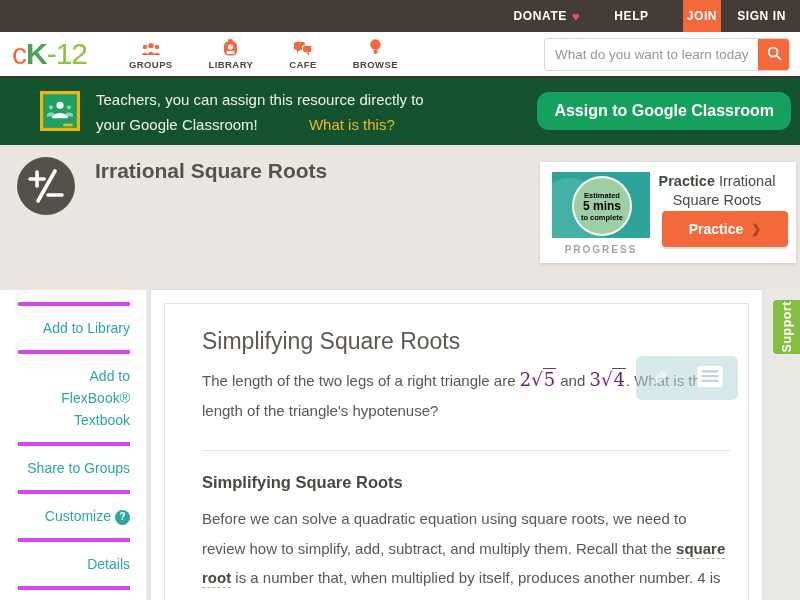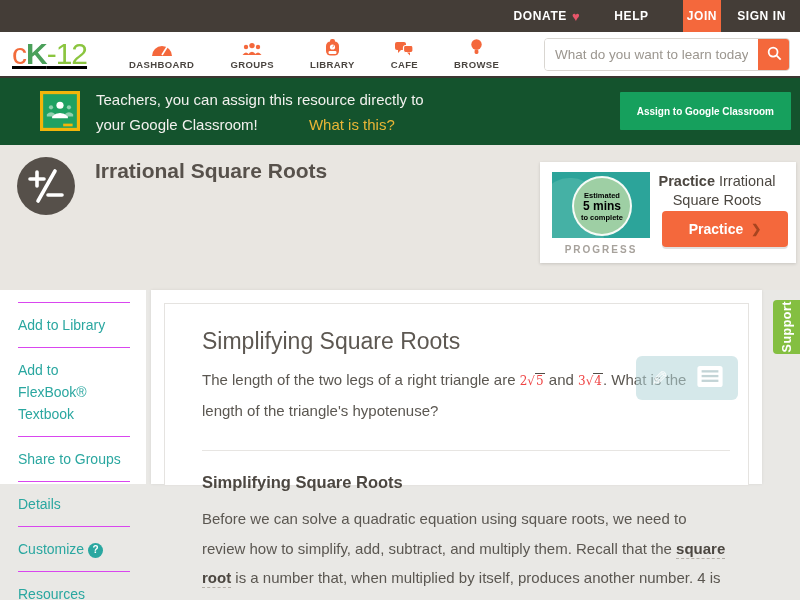--- a/index.html
+++ b/index.html
@@ -1,33 +1,33 @@
 <!DOCTYPE html>
 <html><head>
 <meta charset="utf-8">
 <style>
   html,body{margin:0;padding:0;}
   body{width:800px;height:600px;overflow:hidden;background:#e9e8e5;
        font-family:"Liberation Sans",sans-serif;position:relative;}
-  .page{position:absolute;inset:0;width:800px;height:484px;}
+  .page{position:absolute;inset:0;width:800px;height:600px;}
 
   
   .topbar{position:absolute;top:0;left:0;right:0;height:32px;background:#443d37;
           display:flex;align-items:center;justify-content:flex-end;}
   .topbar .tb-item{font-size:12px;font-weight:bold;letter-spacing:.6px;color:#fff;cursor:pointer;}
   .tb-donate{margin-right:34px;display:flex;align-items:center;gap:5px;}
   .tb-heart{color:#e8566a;font-size:13px;}
   .tb-help{color:#8d8680;margin-right:34px;}
   .tb-join{background:#f4683c;height:32px;display:flex;align-items:center;padding:0 4px;}
   .tb-signin{margin:0 14px 0 16px;}
 
   
   .nav{position:absolute;top:32px;left:0;right:0;height:46px;background:#fff;
        display:flex;align-items:center;border-bottom:2px solid #3c3631;box-sizing:border-box;}
-  .logo{margin-left:12px;font-size:30px;line-height:30px;font-weight:400;cursor:pointer;letter-spacing:-1px;text-decoration:underline;}
+  .logo{margin-left:12px;font-size:30px;line-height:30px;font-weight:400;cursor:pointer;letter-spacing:-1px;}
   .logo .lc{color:#f26b3a;}
   .logo .lk{color:#4ba05a;font-weight:bold;}
   .logo .ln{color:#8bc53f;}
   .nav-items{display:flex;margin-left:42px;gap:36px;}
   .nav-item{display:flex;flex-direction:column;align-items:center;cursor:pointer;}
   .nav-item .ni-icon{height:17px;display:flex;align-items:flex-end;}
   .nav-item .ni-label{font-size:9.5px;font-weight:bold;color:#4a4540;letter-spacing:.4px;margin-top:3px;}
   .search{position:absolute;right:10px;top:6px;width:246px;height:33px;border:1px solid #d9d6d1;
           border-radius:4px;display:flex;overflow:hidden;background:#fff;box-sizing:border-box;}
   .search input{flex:1;border:none;outline:none;padding:0 10px;font-size:13.5px;color:#555;
@@ -35,21 +35,21 @@
   .search input::placeholder{color:#9b968f;}
   .search-btn{width:31px;background:#f4683c;border:none;display:flex;align-items:center;
               justify-content:center;cursor:pointer;}
 
   
   .banner{position:absolute;top:78px;left:0;right:0;height:67px;background:#14532d;}
   .gc-icon{position:absolute;left:40px;top:13px;width:40px;height:40px;cursor:pointer;}
   .banner-text{position:absolute;left:96px;top:9px;font-size:15px;color:#f2f1ee;line-height:25px;}
   .banner-link{color:#e9b636;text-decoration:none;cursor:pointer;margin-left:47px;}
   .assign-btn{position:absolute;right:9px;top:14px;height:38px;background:#16a05d;border:none;
-              border-radius:1px;color:#fff;font-weight:bold;font-size:10px;padding:0 17px;
+              border-radius:12px;color:#fff;font-weight:bold;font-size:16px;padding:0 17px;
               cursor:pointer;font-family:"Liberation Sans",sans-serif;}
 
   
   .band{position:absolute;top:145px;left:0;right:0;height:145px;background:#e9e6e1;}
   .concept-circle{position:absolute;left:17px;top:12px;}
   .concept-title{position:absolute;left:95px;top:14px;font-size:21px;font-weight:bold;color:#57514b;}
   .concept-sub{position:absolute;left:95px;top:44px;font-size:12px;color:#5c5751;}
 
   
   .practice-card{position:absolute;left:540px;top:17px;width:256px;height:101px;background:#fff;
@@ -70,38 +70,38 @@
   .pr-btn{position:absolute;left:122px;top:49px;width:126px;height:36px;background:#f4683c;
           border:none;border-radius:4px;color:#fff;font-weight:bold;font-size:14px;cursor:pointer;
           display:flex;align-items:center;justify-content:center;gap:8px;
           font-family:"Liberation Sans",sans-serif;box-shadow:0 2px 0 rgba(0,0,0,.12);}
   .pr-btn .arrow{color:#a8441f;font-size:12px;font-weight:bold;}
 
   
   .content{position:absolute;top:290px;left:0;right:0;bottom:0;}
   .sidebar{position:absolute;left:0;top:0;width:146px;bottom:0;background:#fff;}
   .side-list{margin:12px 0 0 18px;}
-  .side-item{width:112px;border-top:1px solid #d946ef;padding:11px 0;font-size:14px;
-             color:#2aa7a0;line-height:22px;cursor:pointer;}
+  .side-item{width:112px;border-top:4px solid #d946ef;padding:11px 0;font-size:14px;
+             color:#2aa7a0;line-height:22px;cursor:pointer;text-align:right;}
   .side-item .q-icon{display:inline-flex;width:15px;height:15px;border-radius:50%;background:#2aa7a0;
              color:#fff;font-size:10px;font-weight:bold;align-items:center;justify-content:center;
              vertical-align:1px;margin-left:4px;}
 
   .main{position:absolute;left:151px;top:0;width:611px;bottom:0;background:#fff;
         box-shadow:0 0 3px rgba(0,0,0,.08);}
   .inner{position:absolute;left:13px;right:13px;top:13px;bottom:-2px;border:1px solid #e5e3e0;
          background:#fff;padding:10px 18px 0 37px;box-sizing:border-box;}
   .lesson-title{font-size:23px;font-weight:400;color:#5d5852;margin:14px 0 0 0;}
   .intro{font-size:15px;color:#5b5751;line-height:30px;margin-top:10px;max-width:540px;}
   .divider{border:none;border-top:1px solid #e7e5e2;margin:24px 0 0 0;}
   .section-title{font-size:16.5px;font-weight:bold;color:#4c4741;margin:22px 0 0 0;}
   .body-para{font-size:15px;color:#5b5751;line-height:29.5px;margin-top:12px;}
   .term-b{font-weight:bold;color:#4c4741;}
   .term-dashed{font-weight:bold;color:#4c4741;border-bottom:1px dashed #b3aea7;padding-bottom:1px;}
-  .math{font-family:"DejaVu Serif",serif;font-size:12px;color:#ef4444;white-space:nowrap;}
+  .math{font-family:"DejaVu Serif",serif;font-size:18px;color:#701a75;white-space:nowrap;}
   .vinc{border-top:1.4px solid #514c46;padding:0 1px;}
 
   
   .anno{position:absolute;right:10px;top:52px;width:102px;height:44px;border-radius:6px;
         background:rgba(178,214,216,.55);display:flex;align-items:center;justify-content:space-around;
         cursor:pointer;}
   .anno .pencil{color:rgba(255,255,255,.85);font-size:20px;transform:rotate(90deg);}
 
   
   .support-tab{position:absolute;right:0;top:300px;width:27px;height:54px;background:#84bf41;
@@ -123,29 +123,20 @@
     <div class="tb-item tb-help">HELP</div>
     <div class="tb-item tb-join">JOIN</div>
     <div class="tb-item tb-signin">SIGN IN</div>
   </div>
 
   <div class="nav">
     <div class="logo">
       <span class="lc">c</span><span class="lk">K</span><span class="ln">-12</span>
     </div>
     <div class="nav-items">
-      <div class="nav-item">
-        <span class="ni-icon">
-          <svg width="20" height="13" viewBox="0 0 20 13">
-              <path d="M0 13 A10 10 0 0 1 20 13 Z" fill="#f4683c"></path>
-              <line x1="10" y1="12" x2="15" y2="4" stroke="#fff" stroke-width="1.6"></line>
-            </svg>
-        </span>
-        <span class="ni-label">DASHBOARD</span>
-      </div>
       <div class="nav-item">
         <span class="ni-icon">
           <svg width="22" height="14" viewBox="0 0 22 14">
               <circle cx="5" cy="5" r="2.2" fill="#f4683c"></circle>
               <circle cx="11" cy="3.6" r="2.7" fill="#f4683c"></circle>
               <circle cx="17" cy="5" r="2.2" fill="#f4683c"></circle>
               <path d="M1.5 13 q3.5-5 7 0z" fill="#f4683c"></path>
               <path d="M6.8 13 q4.2-6.5 8.4 0z" fill="#f4683c"></path>
               <path d="M13.5 13 q3.5-5 7 0z" fill="#f4683c"></path>
             </svg>
@@ -253,24 +244,24 @@
     </div>
   </div>
 
   <div class="content">
 
     <div class="sidebar">
       <div class="side-list">
         <div class="side-item">Add to Library</div>
         <div class="side-item">Add to FlexBook® Textbook</div>
         <div class="side-item">Share to Groups</div>
-        <div class="side-item">Details</div>
         <div class="side-item">
           <span>Customize</span><span class="q-icon">?</span>
         </div>
+        <div class="side-item">Details</div>
         <div class="side-item">Resources</div>
 
       </div>
     </div>
 
     <div class="main">
       <div class="inner">
         <h1 class="lesson-title">Simplifying Square Roots</h1>
 
         <p class="intro"><span>The length of the two legs of a right triangle are </span><span class="math"><span>2</span><span>√</span><span class="vinc">5</span></span><span> and </span><span class="math"><span>3</span><span>√</span><span class="vinc">4</span></span><span>. What is the length of the triangle's hypotenuse?</span></p>

